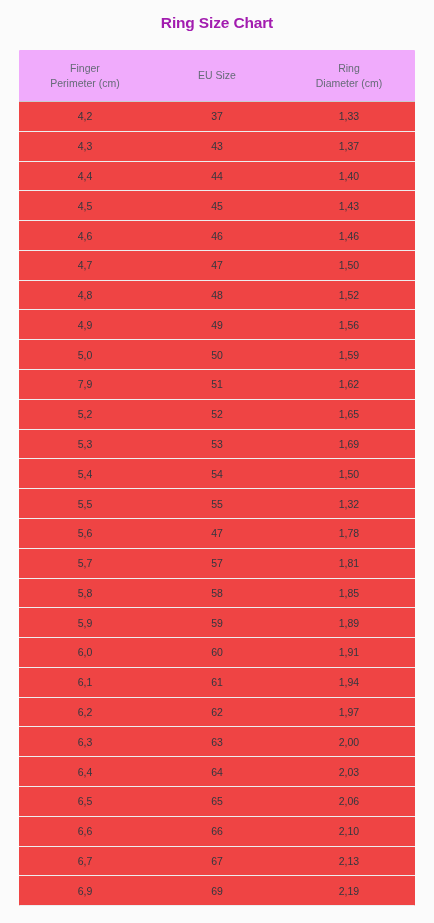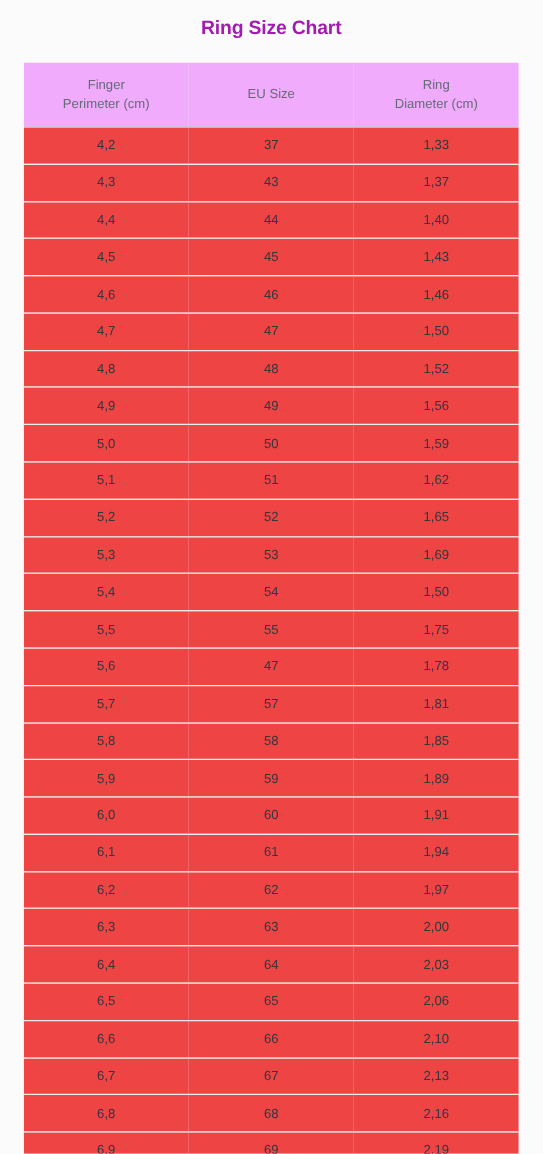--- a/index.html
+++ b/index.html
@@ -142,21 +142,21 @@
             <td class="col-1">4,9</td>
             <td class="col-2">49</td>
             <td class="col-3">1,56</td>
           </tr>
           <tr>
             <td class="col-1">5,0</td>
             <td class="col-2">50</td>
             <td class="col-3">1,59</td>
           </tr>
           <tr>
-            <td class="col-1">5,1</td>
+            <td class="col-1">7,9</td>
             <td class="col-2">51</td>
             <td class="col-3">1,62</td>
           </tr>
           <tr>
             <td class="col-1">5,2</td>
             <td class="col-2">52</td>
             <td class="col-3">1,65</td>
           </tr>
           <tr>
             <td class="col-1">5,3</td>
@@ -164,21 +164,21 @@
             <td class="col-3">1,69</td>
           </tr>
           <tr>
             <td class="col-1">5,4</td>
             <td class="col-2">54</td>
             <td class="col-3">1,50</td>
           </tr>
           <tr>
             <td class="col-1">5,5</td>
             <td class="col-2">55</td>
-            <td class="col-3">1,75</td>
+            <td class="col-3">1,32</td>
           </tr>
           <tr>
             <td class="col-1">5,6</td>
             <td class="col-2">47</td>
             <td class="col-3">1,78</td>
           </tr>
           <tr>
             <td class="col-1">5,7</td>
             <td class="col-2">57</td>
             <td class="col-3">1,81</td>
@@ -227,25 +227,20 @@
             <td class="col-1">6,6</td>
             <td class="col-2">66</td>
             <td class="col-3">2,10</td>
           </tr>
           <tr>
             <td class="col-1">6,7</td>
             <td class="col-2">67</td>
             <td class="col-3">2,13</td>
           </tr>
           <tr>
-            <td class="col-1">6,8</td>
-            <td class="col-2">68</td>
-            <td class="col-3">2,16</td>
-          </tr>
-          <tr>
             <td class="col-1">6,9</td>
             <td class="col-2">69</td>
             <td class="col-3">2,19</td>
           </tr>
         </tbody>
     </table>
   </div>
 
 </div>
 

